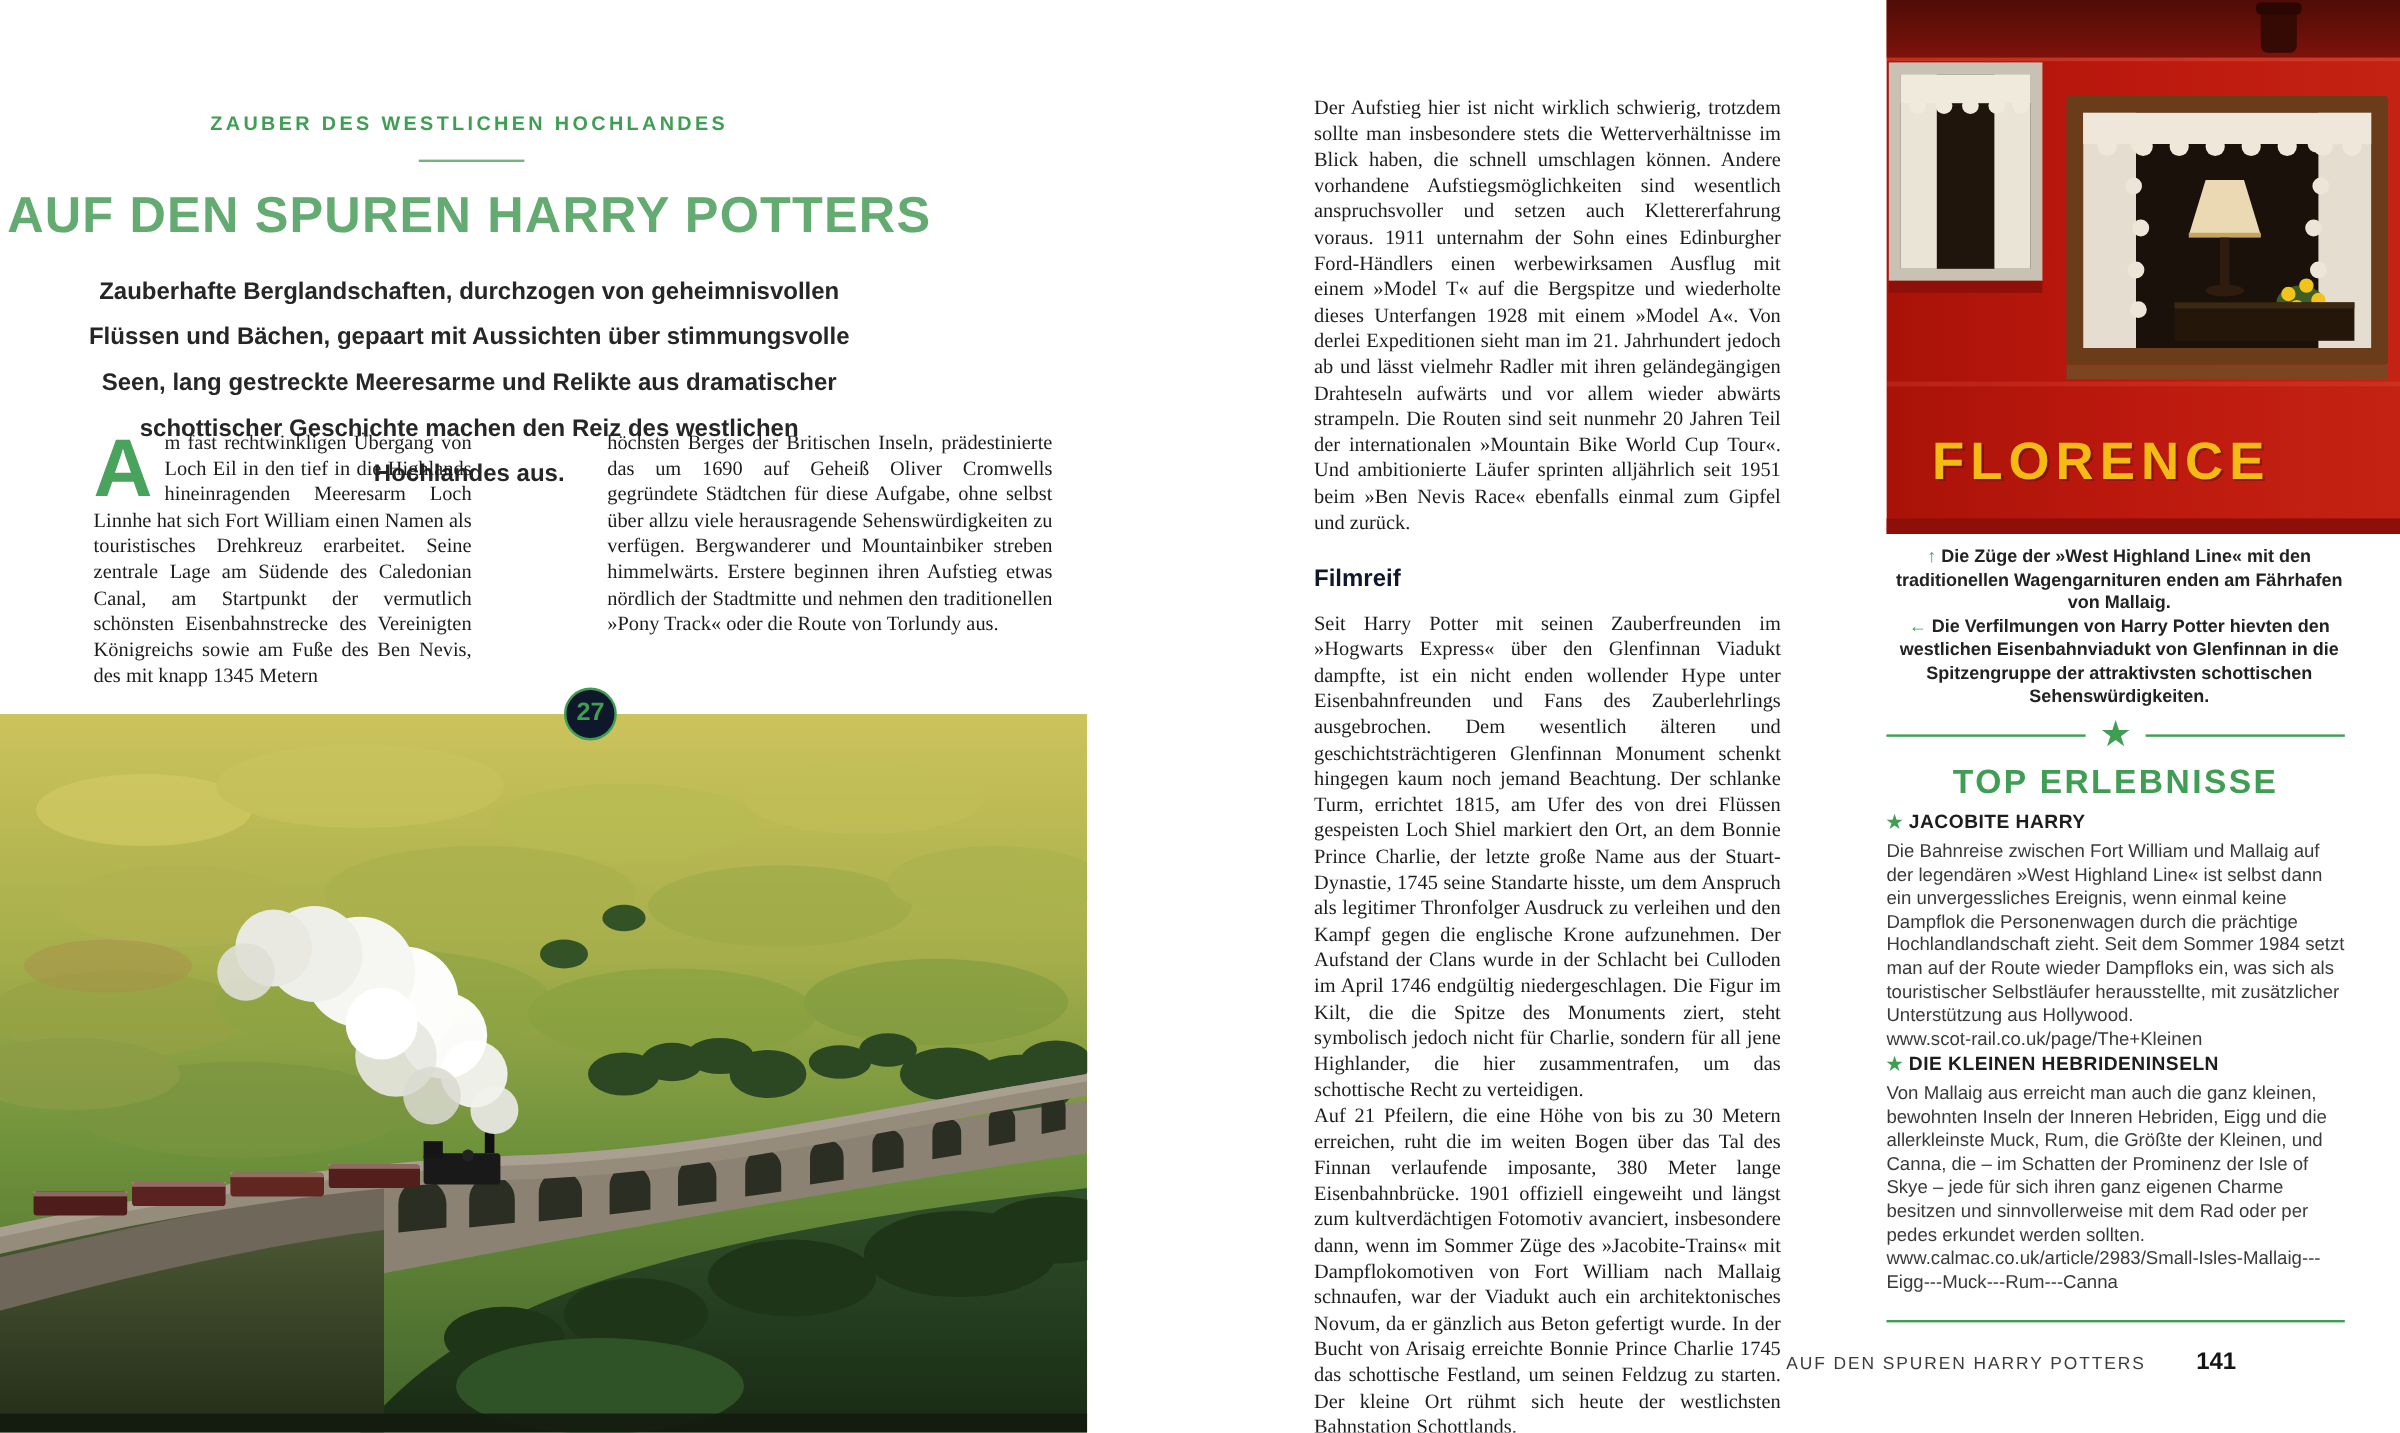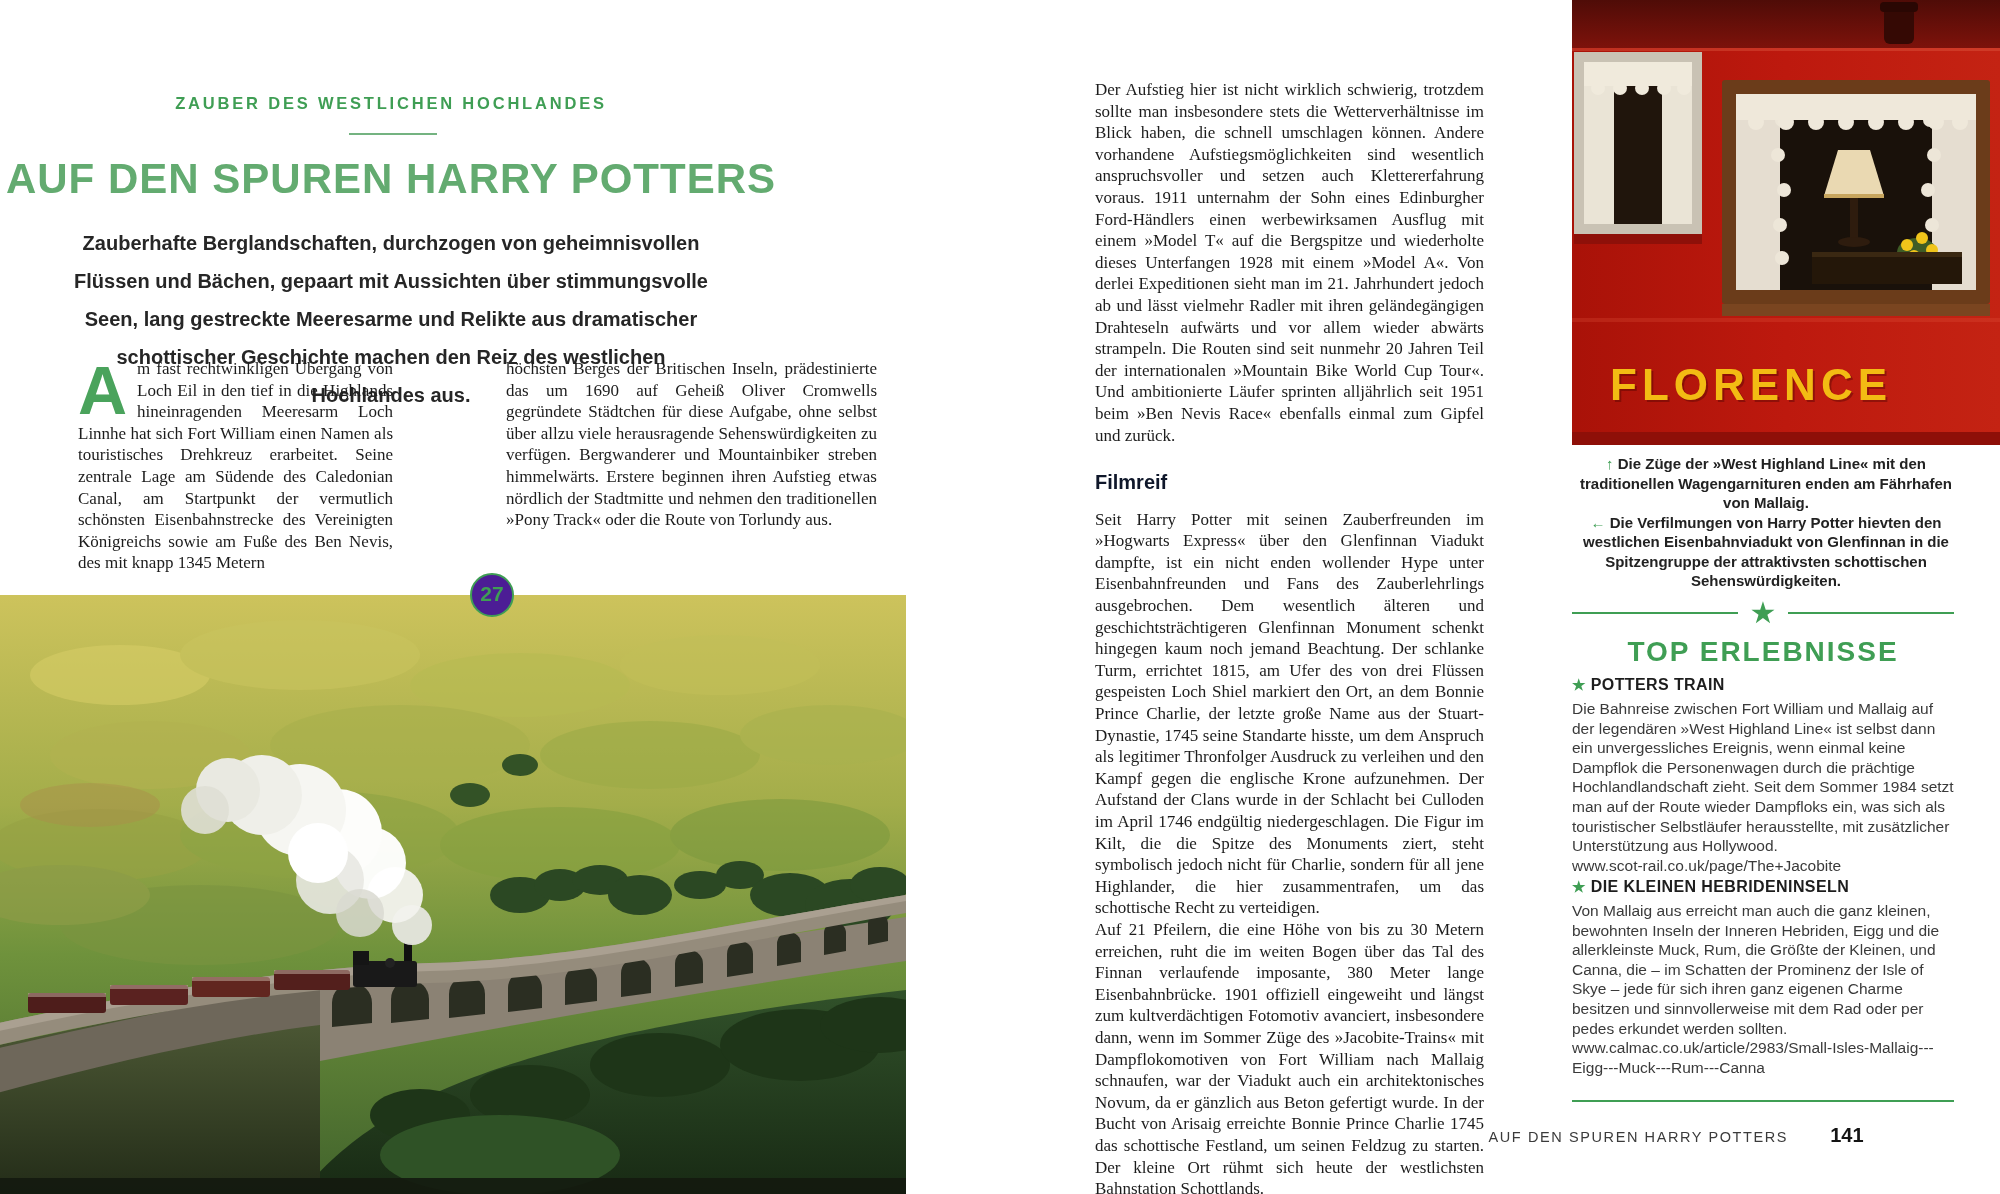--- a/index.html
+++ b/index.html
@@ -27,21 +27,21 @@
   .midcol{left:1095px;top:79px;width:389px;}
   .midcol p{margin:0;}
   .subhead{font-family:"Liberation Sans",sans-serif;font-size:20px;font-weight:bold;
            color:#0f172a;margin:26px 0 15px 0;}
 
   
   .viaduct{left:0;top:595px;width:906px;height:599px;}
   .carriage{left:1572px;top:0;width:428px;height:445px;border-radius:30px;}
   .photo svg{display:block;}
   .badge{left:470px;top:573px;width:44px;height:44px;box-sizing:border-box;border:2.5px solid #3f9e54;
-         border-radius:50%;background:#4c1d95;color:#3f9e54;font-weight:bold;font-size:21px;
+         border-radius:50%;background:#0f172a;color:#3f9e54;font-weight:bold;font-size:21px;
          text-align:center;line-height:38px;}
   .florence{position:absolute;left:38px;top:360px;font-size:44px;font-weight:bold;color:#f3bb13;
             letter-spacing:5px;text-shadow:2px 2px 0 rgba(60,0,0,.35);white-space:nowrap;}
 
   
   .caption{left:1572px;top:454px;width:388px;}
   .caption p{margin:0;font-size:15px;line-height:19.5px;font-weight:bold;color:#222;text-align:center;}
   .arrow{color:#3f9e54;}
   .top-divider{left:1572px;top:598px;width:382px;display:flex;align-items:center;gap:12px;}
   .dline{flex:1;height:2px;background:#3f9e54;}
@@ -291,23 +291,23 @@
   </div>
 
   <div class="abs top-divider">
     <span class="dline"></span>
     <span class="star">★</span>
     <span class="dline"></span>
   </div>
   <div class="abs top-title">TOP ERLEBNISSE</div>
 
   <div class="abs tip tip1">
-    <div class="tip-head"><span class="tstar">★</span> <span>POTTERS TRAIN</span></div>
+    <div class="tip-head"><span class="tstar">★</span> <span>JACOBITE HARRY</span></div>
     <p class="tip-text">Die Bahnreise zwischen Fort William und Mallaig auf der legendären »West Highland Line« ist selbst dann ein unvergessliches Ereignis, wenn einmal keine Dampflok die Personenwagen durch die prächtige Hochlandlandschaft zieht. Seit dem Sommer 1984 setzt man auf der Route wieder Dampfloks ein, was sich als touristischer Selbstläufer herausstellte, mit zusätzlicher Unterstützung aus Hollywood.</p>
-    <div class="tip-url">www.scot-rail.co.uk/page/The+Jacobite</div>
+    <div class="tip-url">www.scot-rail.co.uk/page/The+Kleinen</div>
   </div>
 
   <div class="abs tip tip2">
     <div class="tip-head"><span class="tstar">★</span> <span>DIE KLEINEN HEBRIDENINSELN</span></div>
     <p class="tip-text">Von Mallaig aus erreicht man auch die ganz kleinen, bewohnten Inseln der Inneren Hebriden, Eigg und die allerkleinste Muck, Rum, die Größte der Kleinen, und Canna, die – im Schatten der Prominenz der Isle of Skye – jede für sich ihren ganz eigenen Charme besitzen und sinnvollerweise mit dem Rad oder per pedes erkundet werden sollten.</p>
     <div class="tip-url">www.calmac.co.uk/article/2983/Small-Isles-Mallaig---Eigg---Muck---Rum---Canna</div>
   </div>
 
   <div class="abs end-rule"></div>
 

